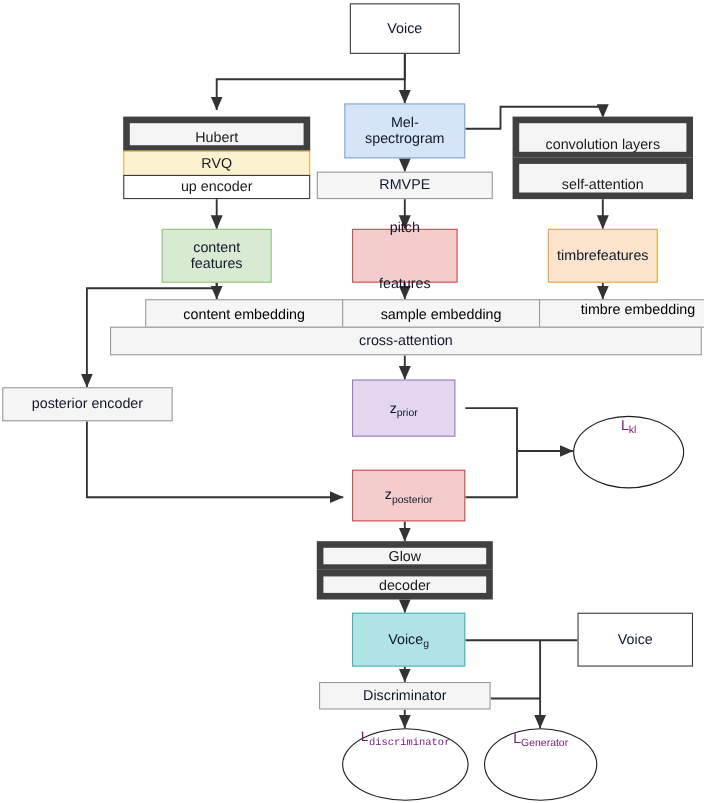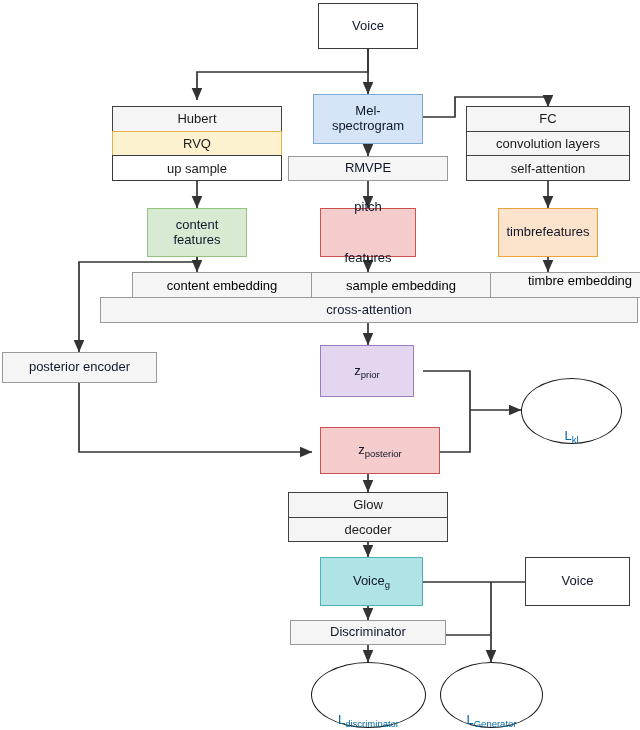--- a/index.html
+++ b/index.html
@@ -28,41 +28,41 @@
     display:flex;flex-direction:column;
     z-index:2;
   }
   .stack > .cell{
     flex:1;
     display:flex;align-items:center;justify-content:center;
     box-sizing:border-box;
     font-size:13px;color:#1a1a1a;
   }
   .gray{background:#f5f5f5;border:1px solid #999999;}
-  .cell.gray{border:1px solid #404040;margin-top:-1px;}
+  .cell.gray{border:6px solid #404040;margin-top:-1px;align-items:flex-end;}
   .cell.gray:first-child{margin-top:0;}
   .white{background:#ffffff;border:1.6px solid #3a3a3a;}
   .cell.white{border:1.6px solid #3a3a3a;margin-top:-1px;}
   .blue{background:#d6e4f7;border:1px solid #7ea6d8;}
   .yellow{background:#fdf2d0;border:1px solid #e0b44a;}
   .cell.yellow{margin-top:-1px;}
   .green{background:#d9ead3;border:1px solid #93c47d;}
   .red{background:#f4cccc;border:1px solid #cc4f4f;gap:36px;}
   .orange{background:#fce3cb;border:1px solid #e8a33d;}
   .purple{background:#e3d6ef;border:1px solid #9e7bbd;}
   .teal{background:#b0e3e6;border:1px solid #4ab3b8;}
 
   .ellipse{
     position:absolute;
     box-sizing:border-box;
     background:#ffffff;
     border:1.6px solid #1a1a1a;
     border-radius:50%;
-    display:flex;align-items:flex-end;justify-content:center;
-    font-size:13px;color:#0369a1;
+    display:flex;align-items:flex-start;justify-content:center;
+    font-size:13px;color:#701a75;
     z-index:2;
   }
   sub{font-size:9.5px;vertical-align:baseline;position:relative;top:3px;}
   .sublabel{white-space:nowrap;}
 </style>
 </head>
 <body>
 
 <div id="stage">
 
@@ -129,38 +129,35 @@
   </div>
 
   <div class="stack" style="left:112px;top:106px;width:170px;height:75px;">
     <div class="cell gray">
       <span>Hubert</span>
     </div>
     <div class="cell yellow">
       <span>RVQ</span>
     </div>
     <div class="cell white">
-      <span>up sample</span>
+      <span>up encoder</span>
     </div>
   </div>
 
   <div class="node blue" style="left:313px;top:94px;width:110px;height:50px;flex-direction:column;">
     <span>Mel-</span>
     <span>spectrogram</span>
   </div>
 
   <div class="node gray" style="left:288px;top:156px;width:160px;height:25px;">
     <span>RMVPE</span>
   </div>
 
   <div class="stack" style="left:466px;top:106px;width:164px;height:75px;">
     <div class="cell gray">
-      <span>FC</span>
-    </div>
-    <div class="cell gray">
       <span>convolution layers</span>
     </div>
     <div class="cell gray">
       <span>self-attention</span>
     </div>
   </div>
 
   <div class="node green" style="left:147px;top:208px;width:100px;height:49px;flex-direction:column;">
     <span>content</span>
     <span>features</span>
@@ -193,21 +190,21 @@
   </div>
 
   <div class="node gray" style="left:2px;top:352px;width:155px;height:31px;">
     <span>posterior encoder</span>
   </div>
 
   <div class="node purple" style="left:320px;top:345px;width:94px;height:52px;">
     <span class="sublabel"><span>z</span><sub>prior</sub></span>
   </div>
 
-  <div class="node red" style="left:320px;top:427px;width:120px;height:47px;">
+  <div class="node red" style="left:320px;top:427px;width:103px;height:47px;">
     <span class="sublabel"><span>z</span><sub>posterior</sub></span>
   </div>
 
   <div class="ellipse" style="left:521px;top:378px;width:101px;height:66px;">
     <span class="sublabel"><span>L</span><sub>kl</sub></span>
   </div>
 
   <div class="stack" style="left:288px;top:492px;width:160px;height:50px;">
     <div class="cell gray">
       <span>Glow</span>
@@ -222,21 +219,21 @@
   </div>
 
   <div class="node white" style="left:525px;top:557px;width:105px;height:49px;">
     <span>Voice</span>
   </div>
 
   <div class="node gray" style="left:290px;top:620px;width:156px;height:25px;">
     <span>Discriminator</span>
   </div>
 
-  <div class="ellipse" style="left:311px;top:662px;width:115px;height:66px;">
+  <div class="ellipse" style="left:311px;top:662px;width:115px;height:66px;font-family:Liberation Mono, monospace;">
     <span class="sublabel"><span>L</span><sub>discriminator</sub></span>
   </div>
 
   <div class="ellipse" style="left:440px;top:662px;width:103px;height:66px;">
     <span class="sublabel"><span>L</span><sub>Generator</sub></span>
   </div>
 
 </div>
 
 </body></html>

